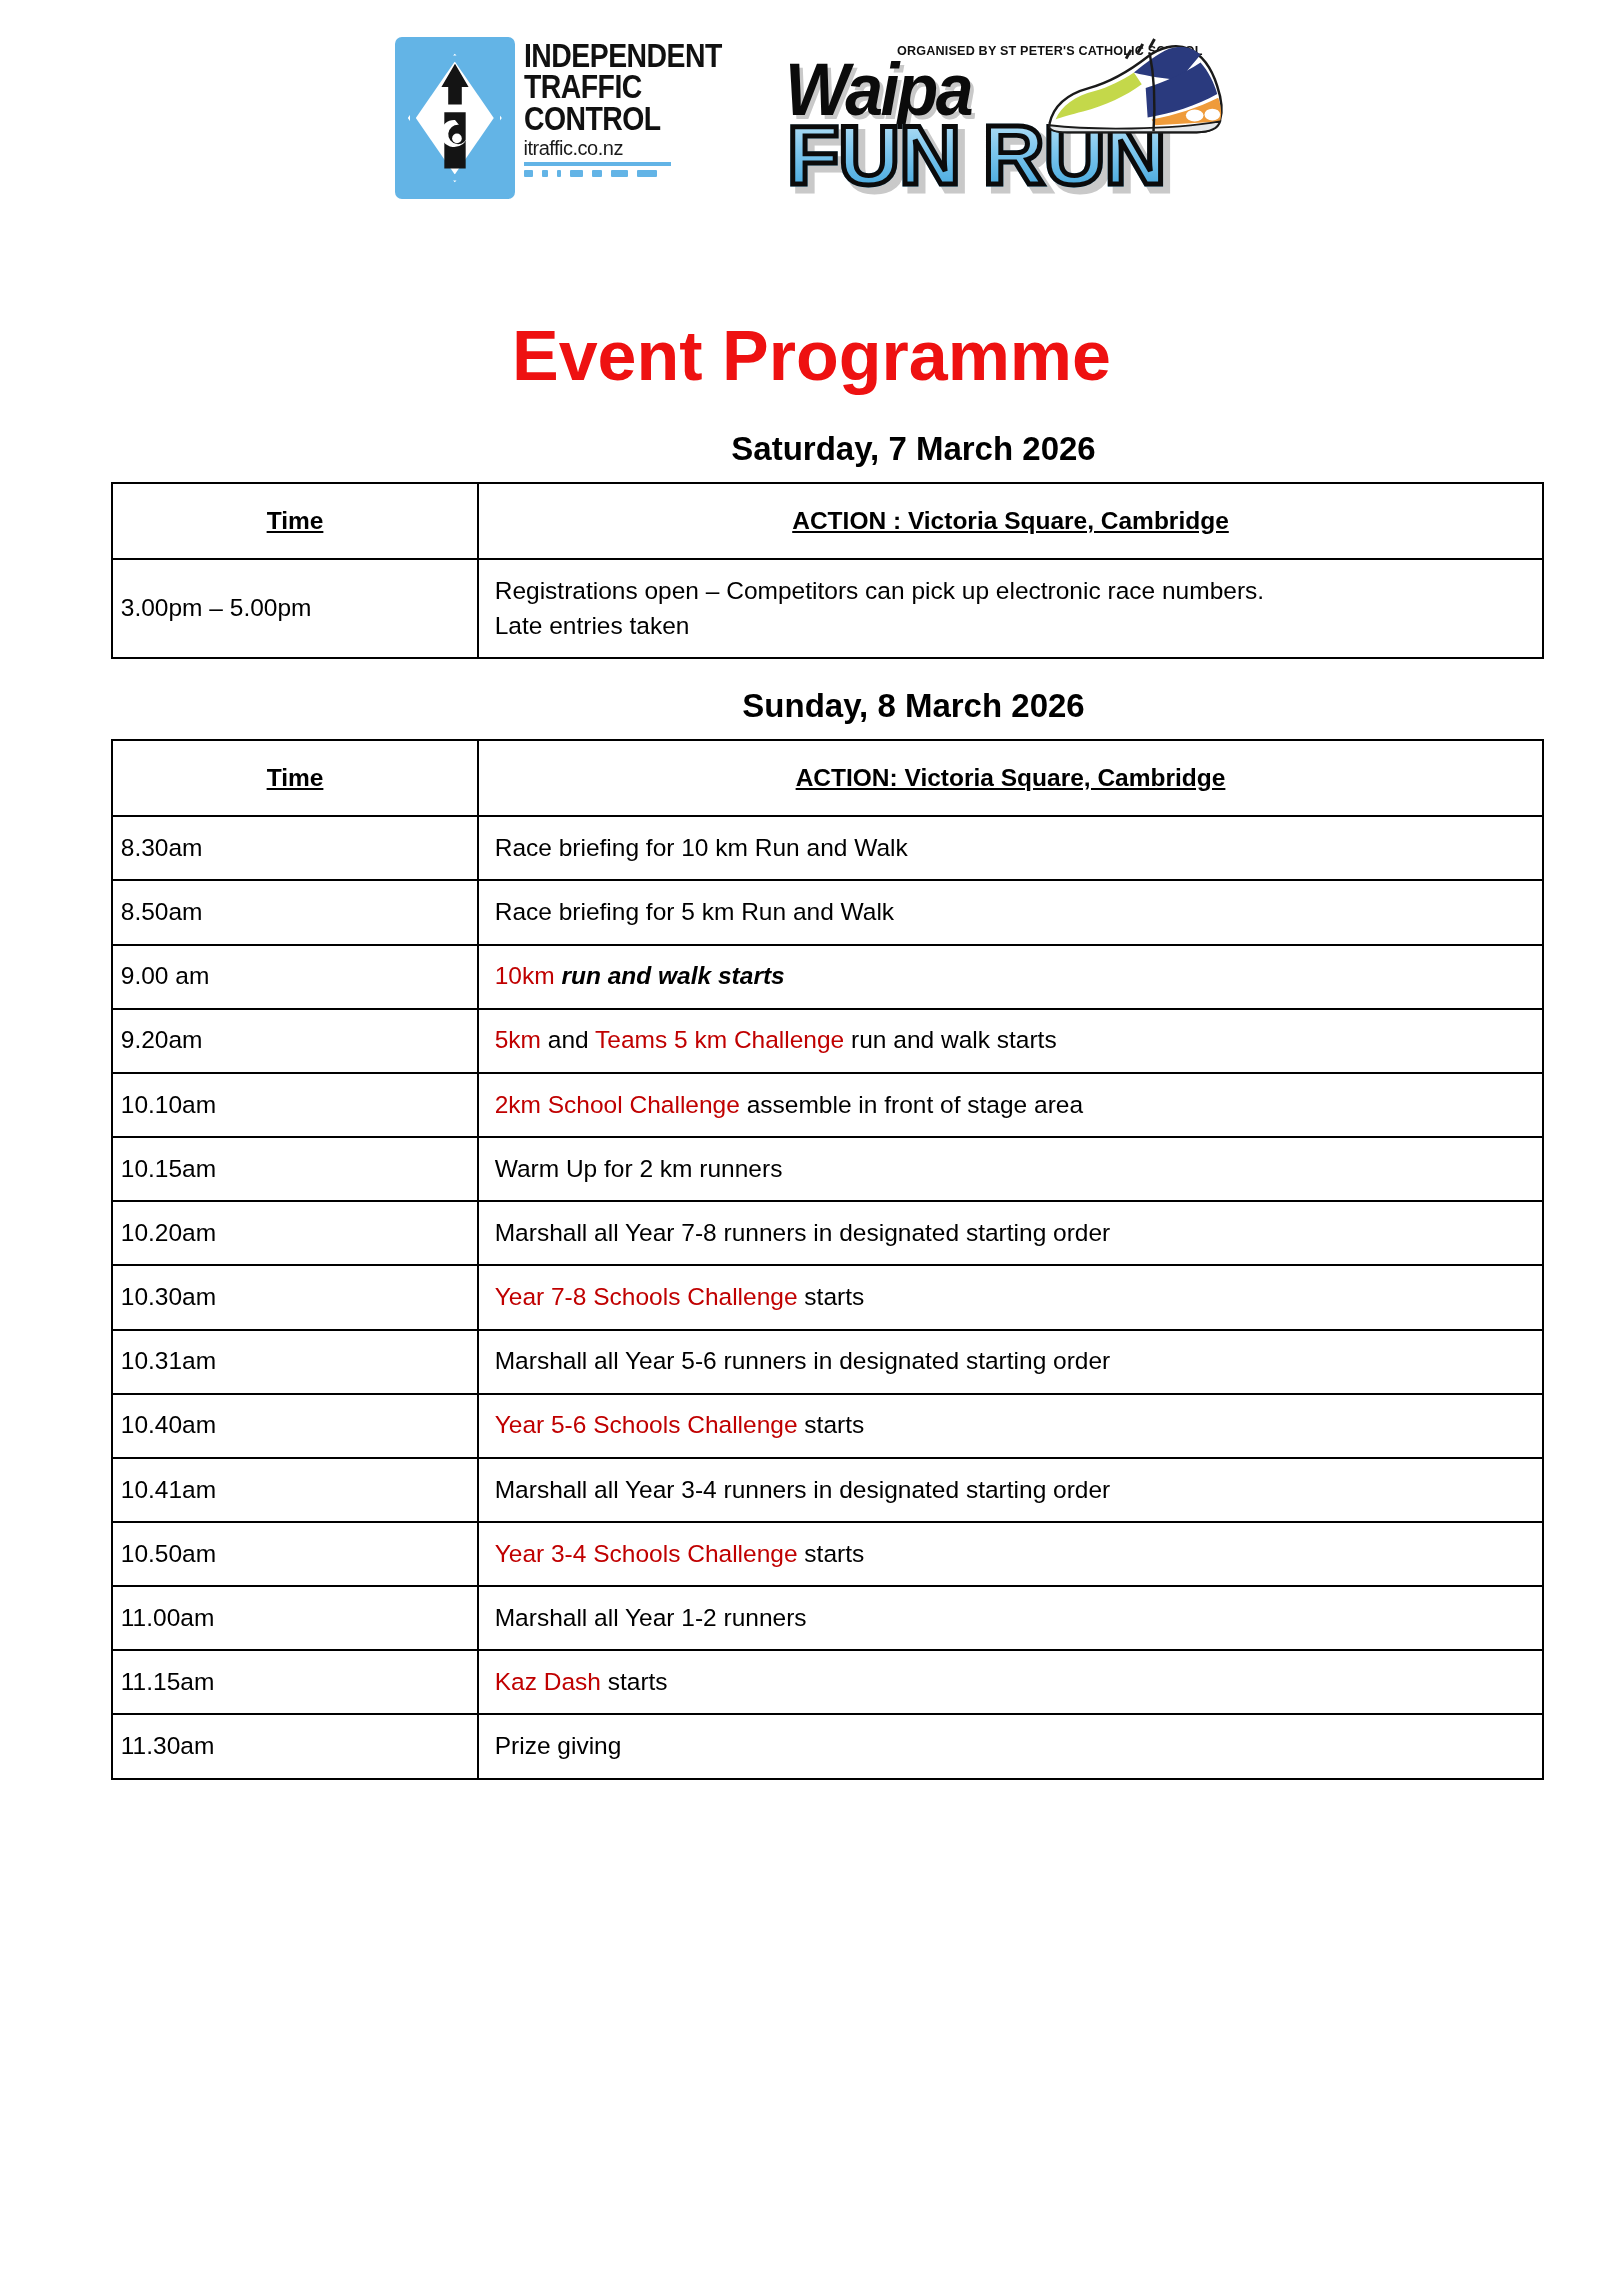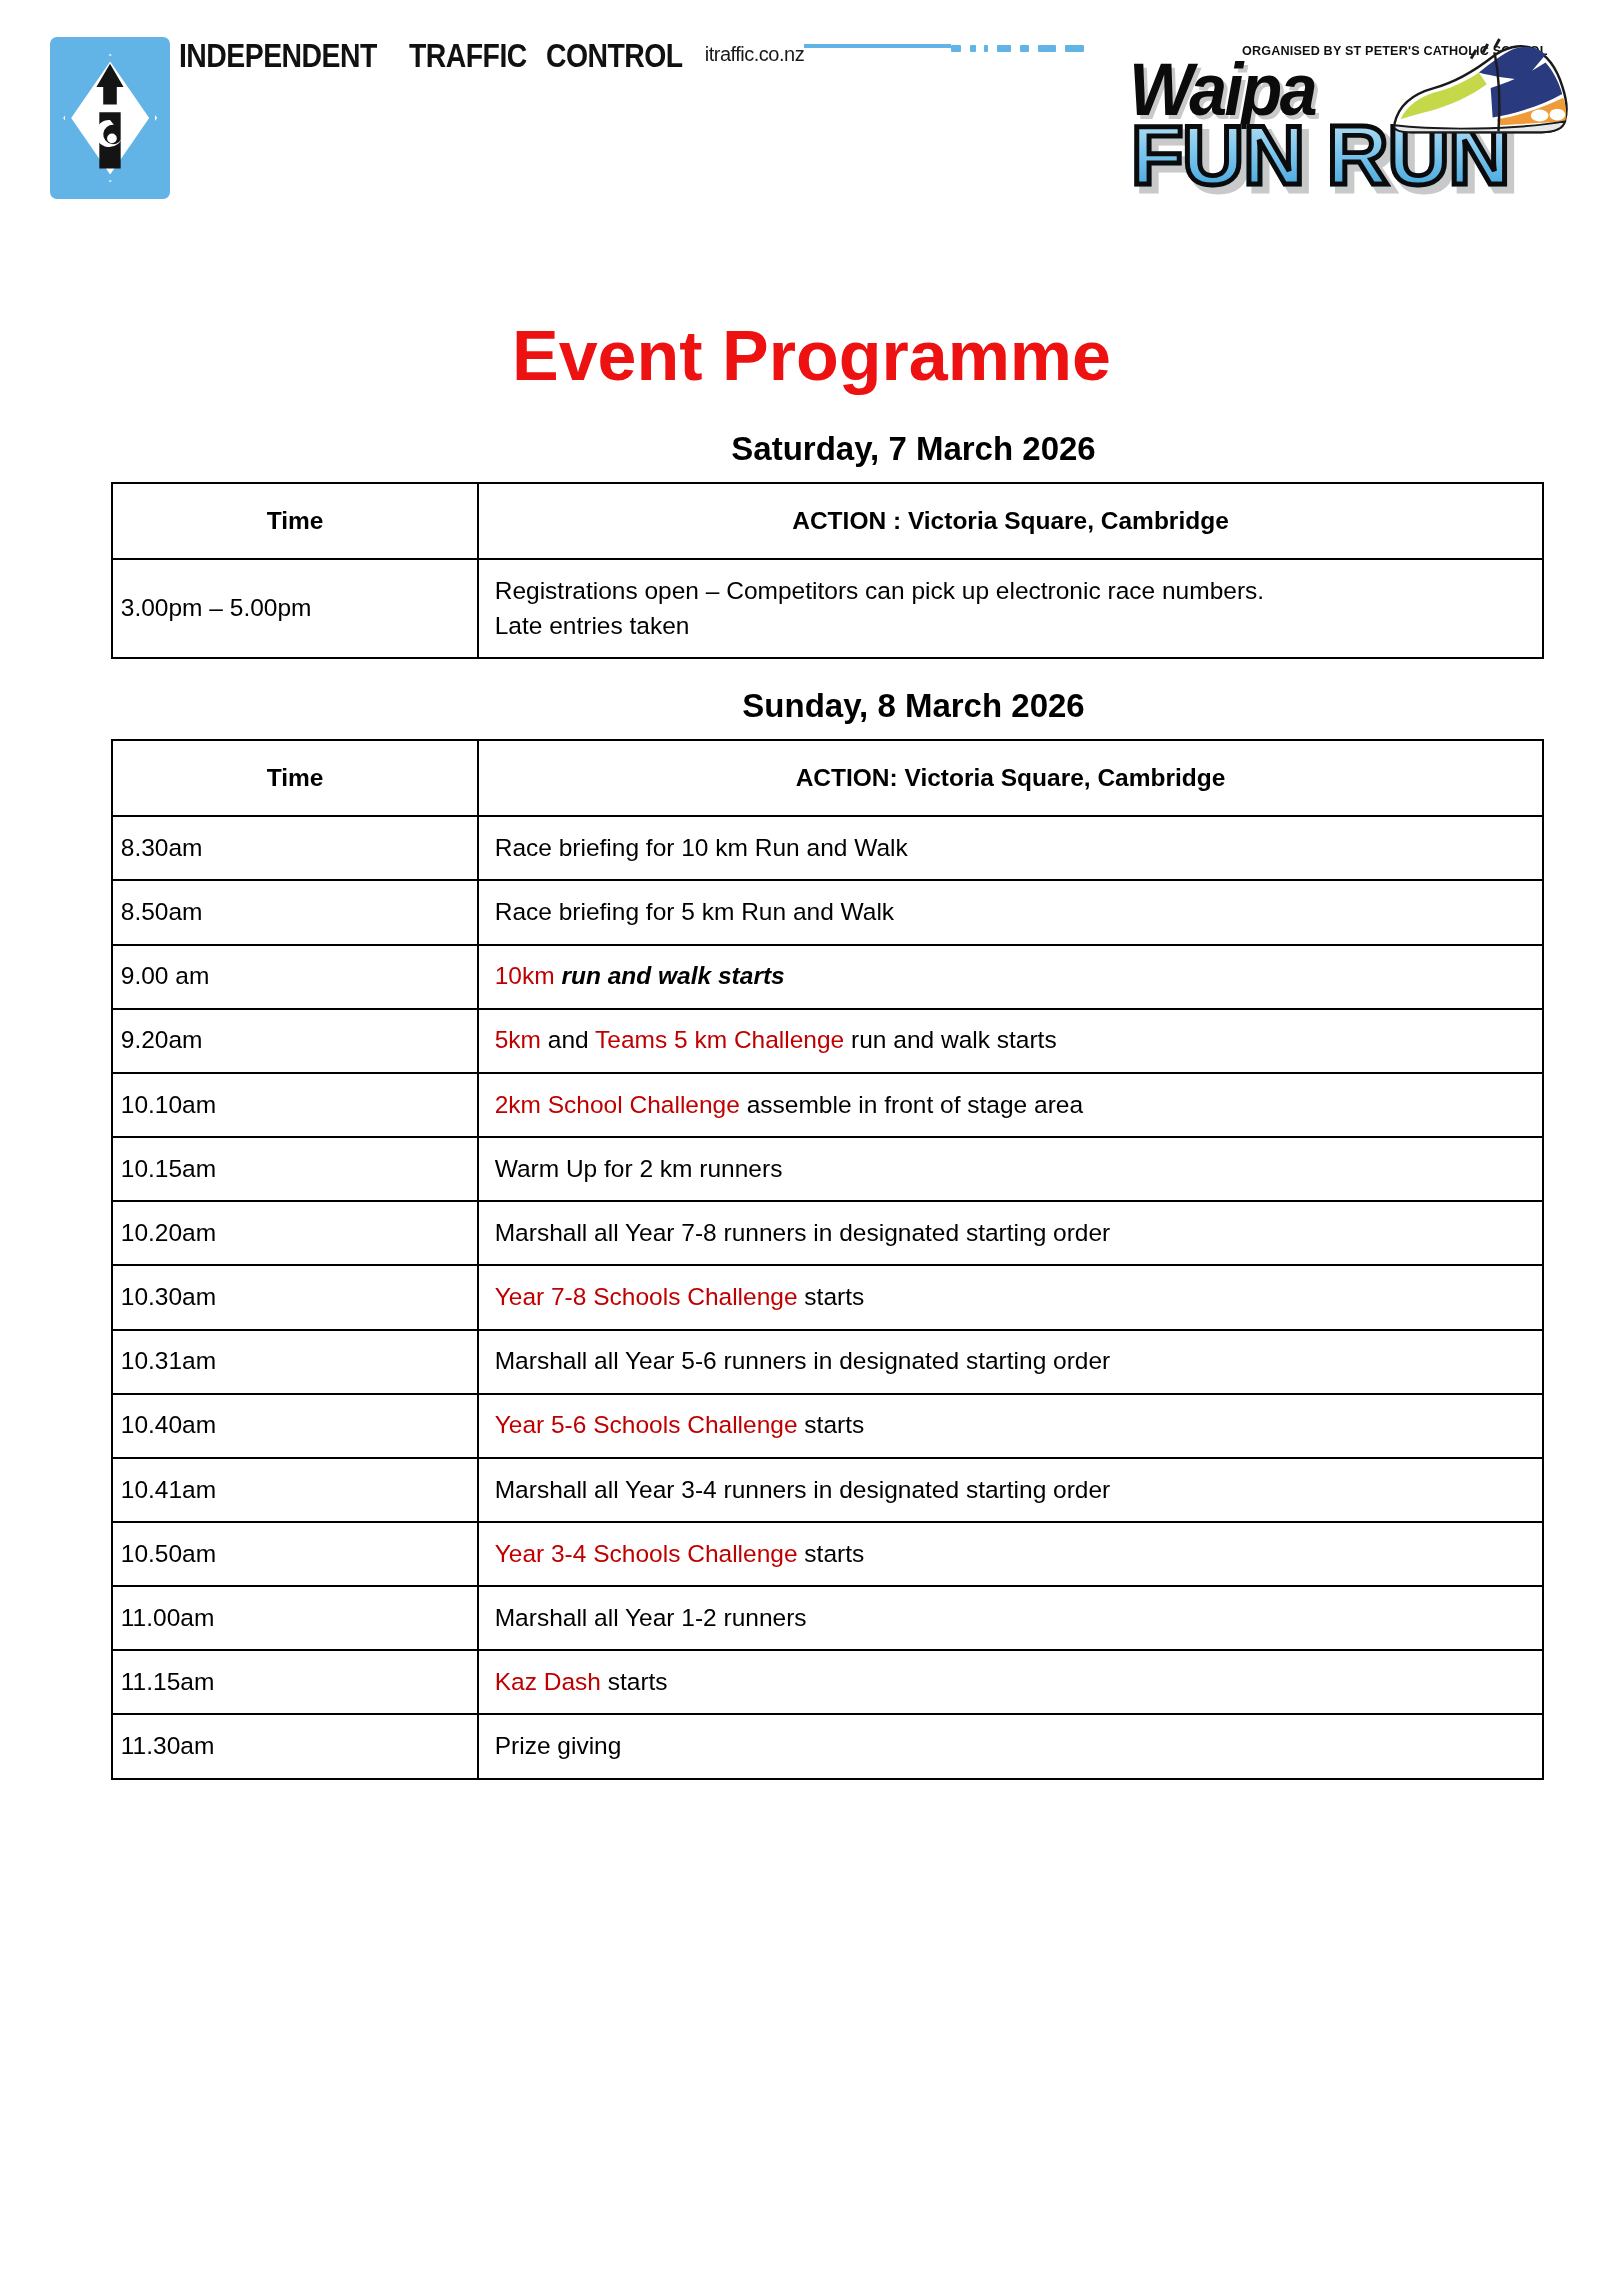--- a/index.html
+++ b/index.html
@@ -67,21 +67,21 @@
     clip-path: polygon(50% 0%, 100% 50%, 50% 100%, 0% 50%);
   }
   .itc-badge .glyph {
     position: absolute;
     left: 50%; top: 50%;
     transform: translate(-50%,-50%);
     width: 33px; height: 114px;
   }
   .itc-words {
     display: flex;
-    flex-direction: row;
+    flex-direction: column;
     justify-content: flex-start;
     line-height: 0.95;
     padding-top: 2.9px;
   }
   .itc-words .w {
     font-family: "Liberation Sans Narrow", "Liberation Sans", sans-serif;
     font-weight: bold;
     font-size: 33px;
     letter-spacing: -0.6px;
     transform: scaleX(0.86);
@@ -233,20 +233,21 @@
   .prog-table th {
     border: 2px solid #000000;
     vertical-align: middle;
     font-size: 24.5px;
     line-height: 1.42;
     color: #000000;
     font-weight: normal;
   }
   .prog-table th {
     font-weight: bold;
+    text-decoration: underline;
   }
   .th-time   { height: 59px; padding: 7.8px 5.9px; }
   .th-action { height: 59px; padding: 7.8px 5.9px; text-align: center; }
   .td-time {
     text-align: left;
     padding: 13.7px 7.8px;
   }
   .td-action {
     text-align: left;
     padding: 13.7px 11.8px 13.7px 15.7px;

